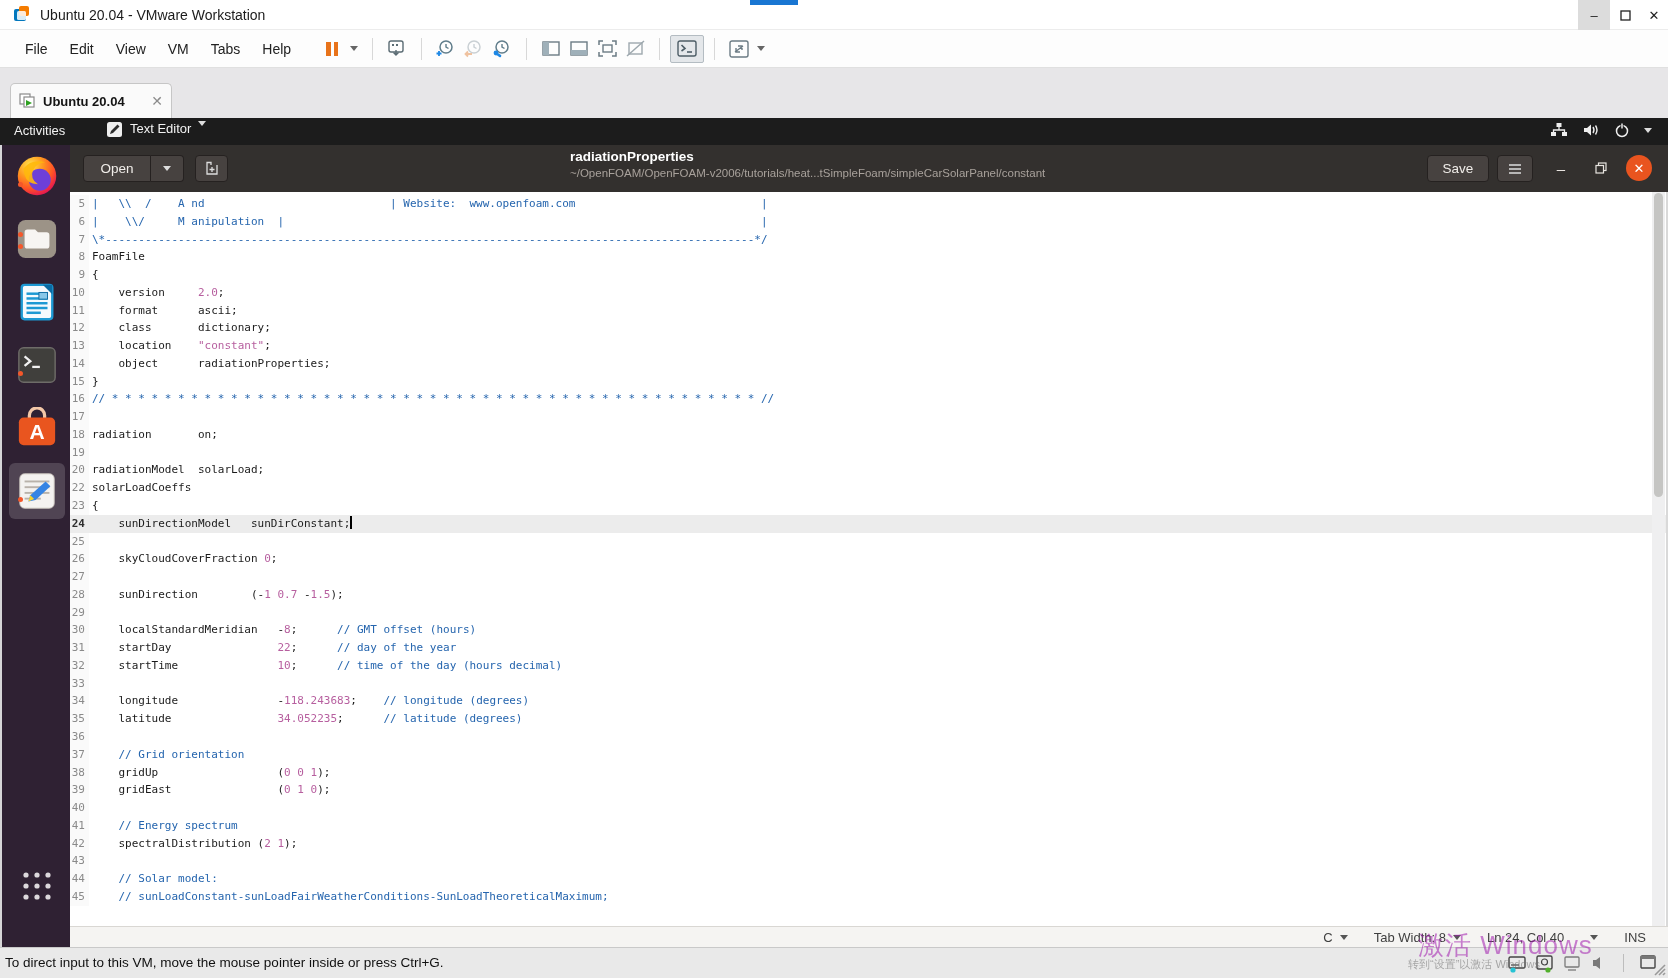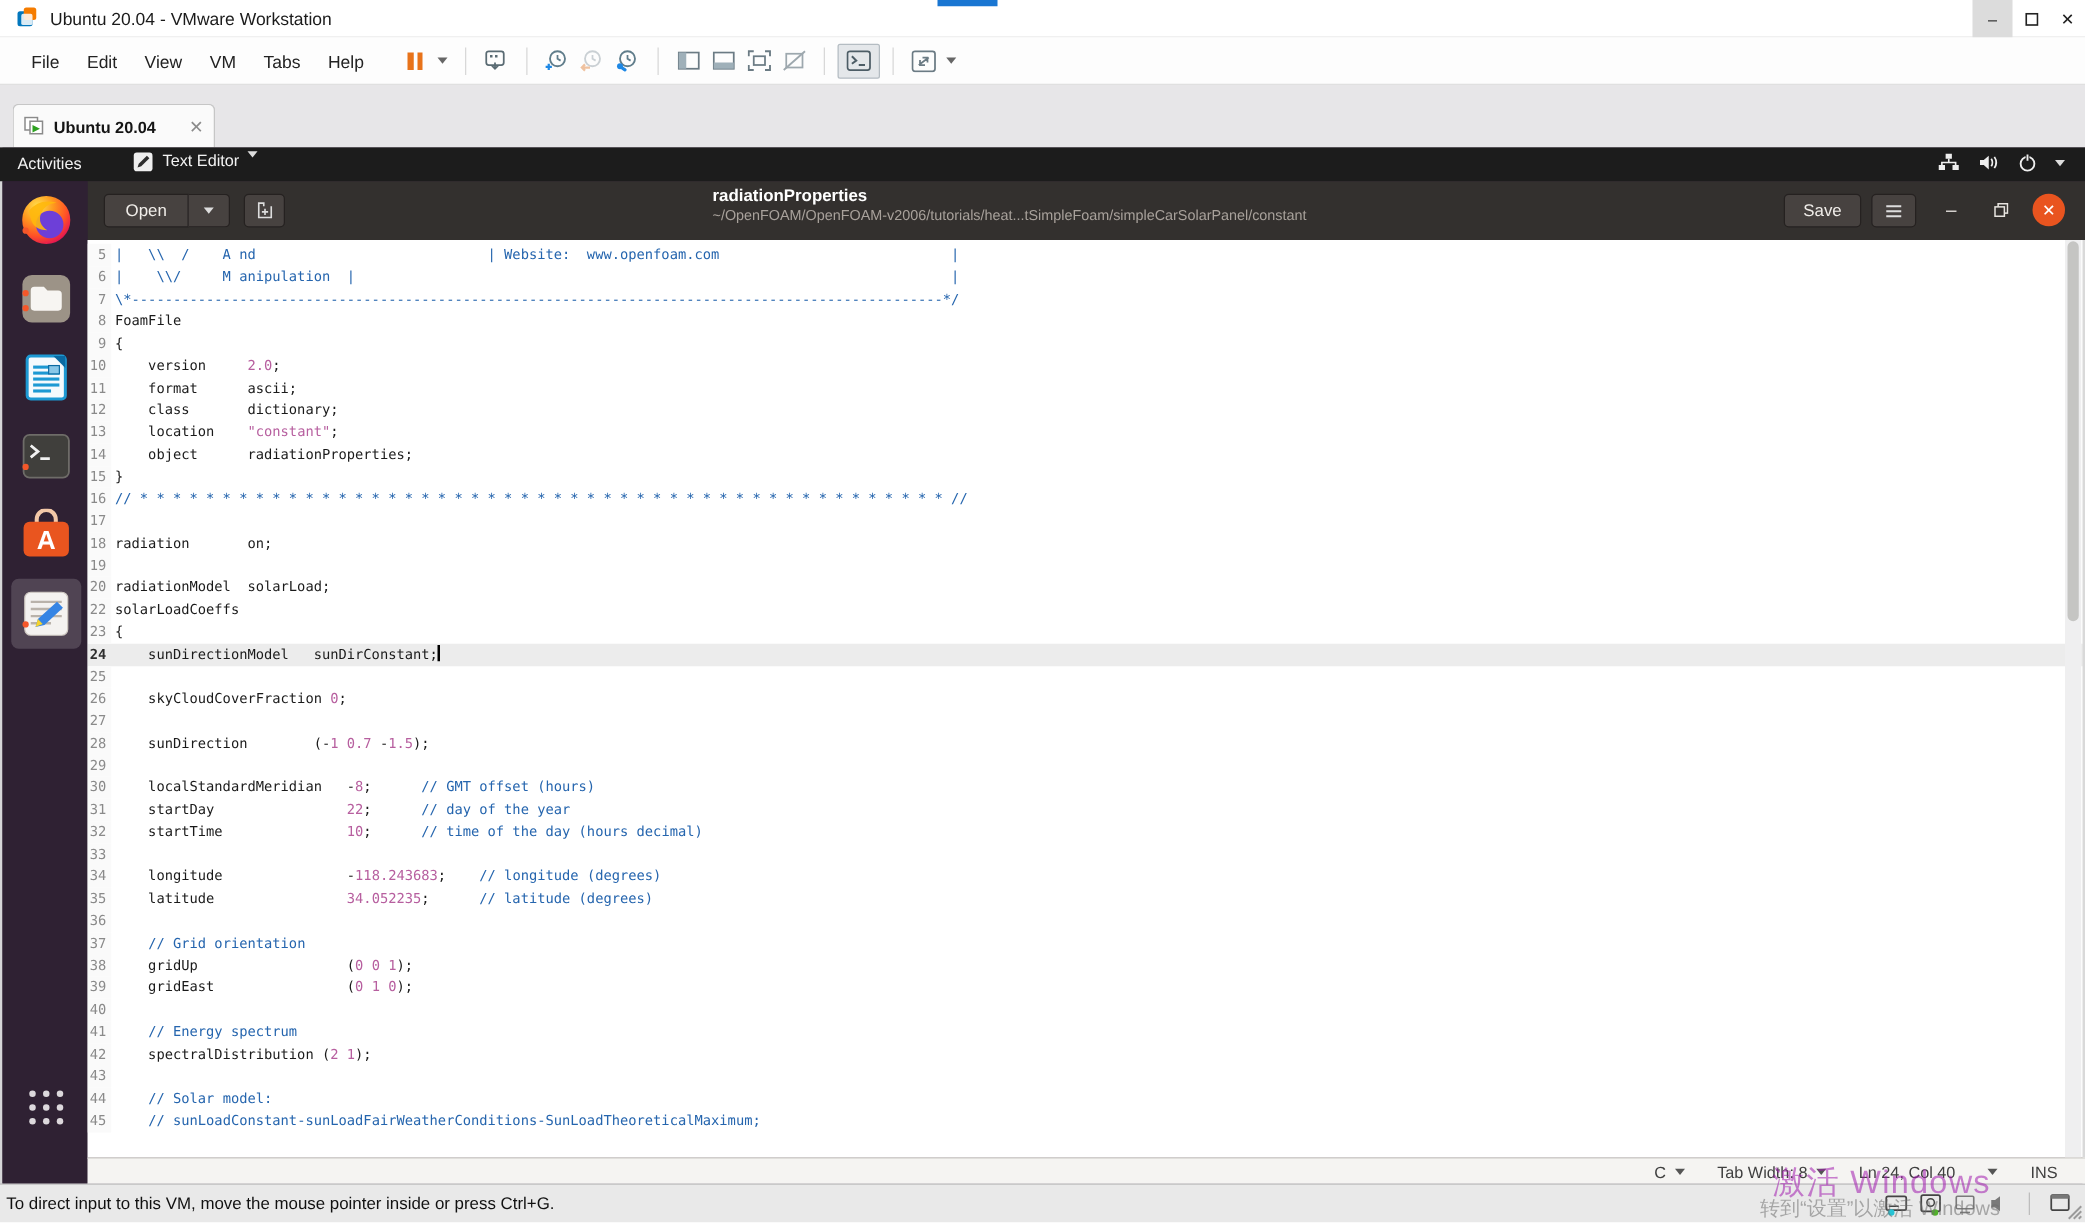--- a/index.html
+++ b/index.html
@@ -100,21 +100,21 @@
 
   
   #vmstatus { left:0; top:947px; width:1668px; height:31px; background:#e9e9e9; border-top:1px solid #c9c9c9; }
   #vmstatus-text { left:5px; top:7px; font-size:13.5px; color:#111; }
   #devicons { position:absolute; right:10px; top:5px; display:flex; align-items:center; gap:8px; }
   .devsep { width:1px; height:18px; background:#bdbdbd; margin:0 6px; }
   #grip { position:absolute; right:2px; bottom:2px; }
 
   
   #wm1 { left:1418px; top:928px; font-size:26px; color:#a21caf; opacity:.55; z-index:60; letter-spacing:1px; }
-  #wm2 { left:1408px; top:957px; font-size:16px; color:#6e6e6e; opacity:.55; z-index:60; }
+  #wm2 { left:1408px; top:957px; font-size:11px; color:#6e6e6e; opacity:.55; z-index:60; }
   #wm1,#wm2 { pointer-events:none; }
 </style>
 </head>
 <body>
 
 <div id="stage">
 
   <div class="abs" id="titlebar">
     <svg class="abs" id="vm-logo" width="19" height="19" viewBox="0 0 19 19">
       <rect x="2" y="4" width="12" height="12" rx="2" fill="#0277bd"></rect>

